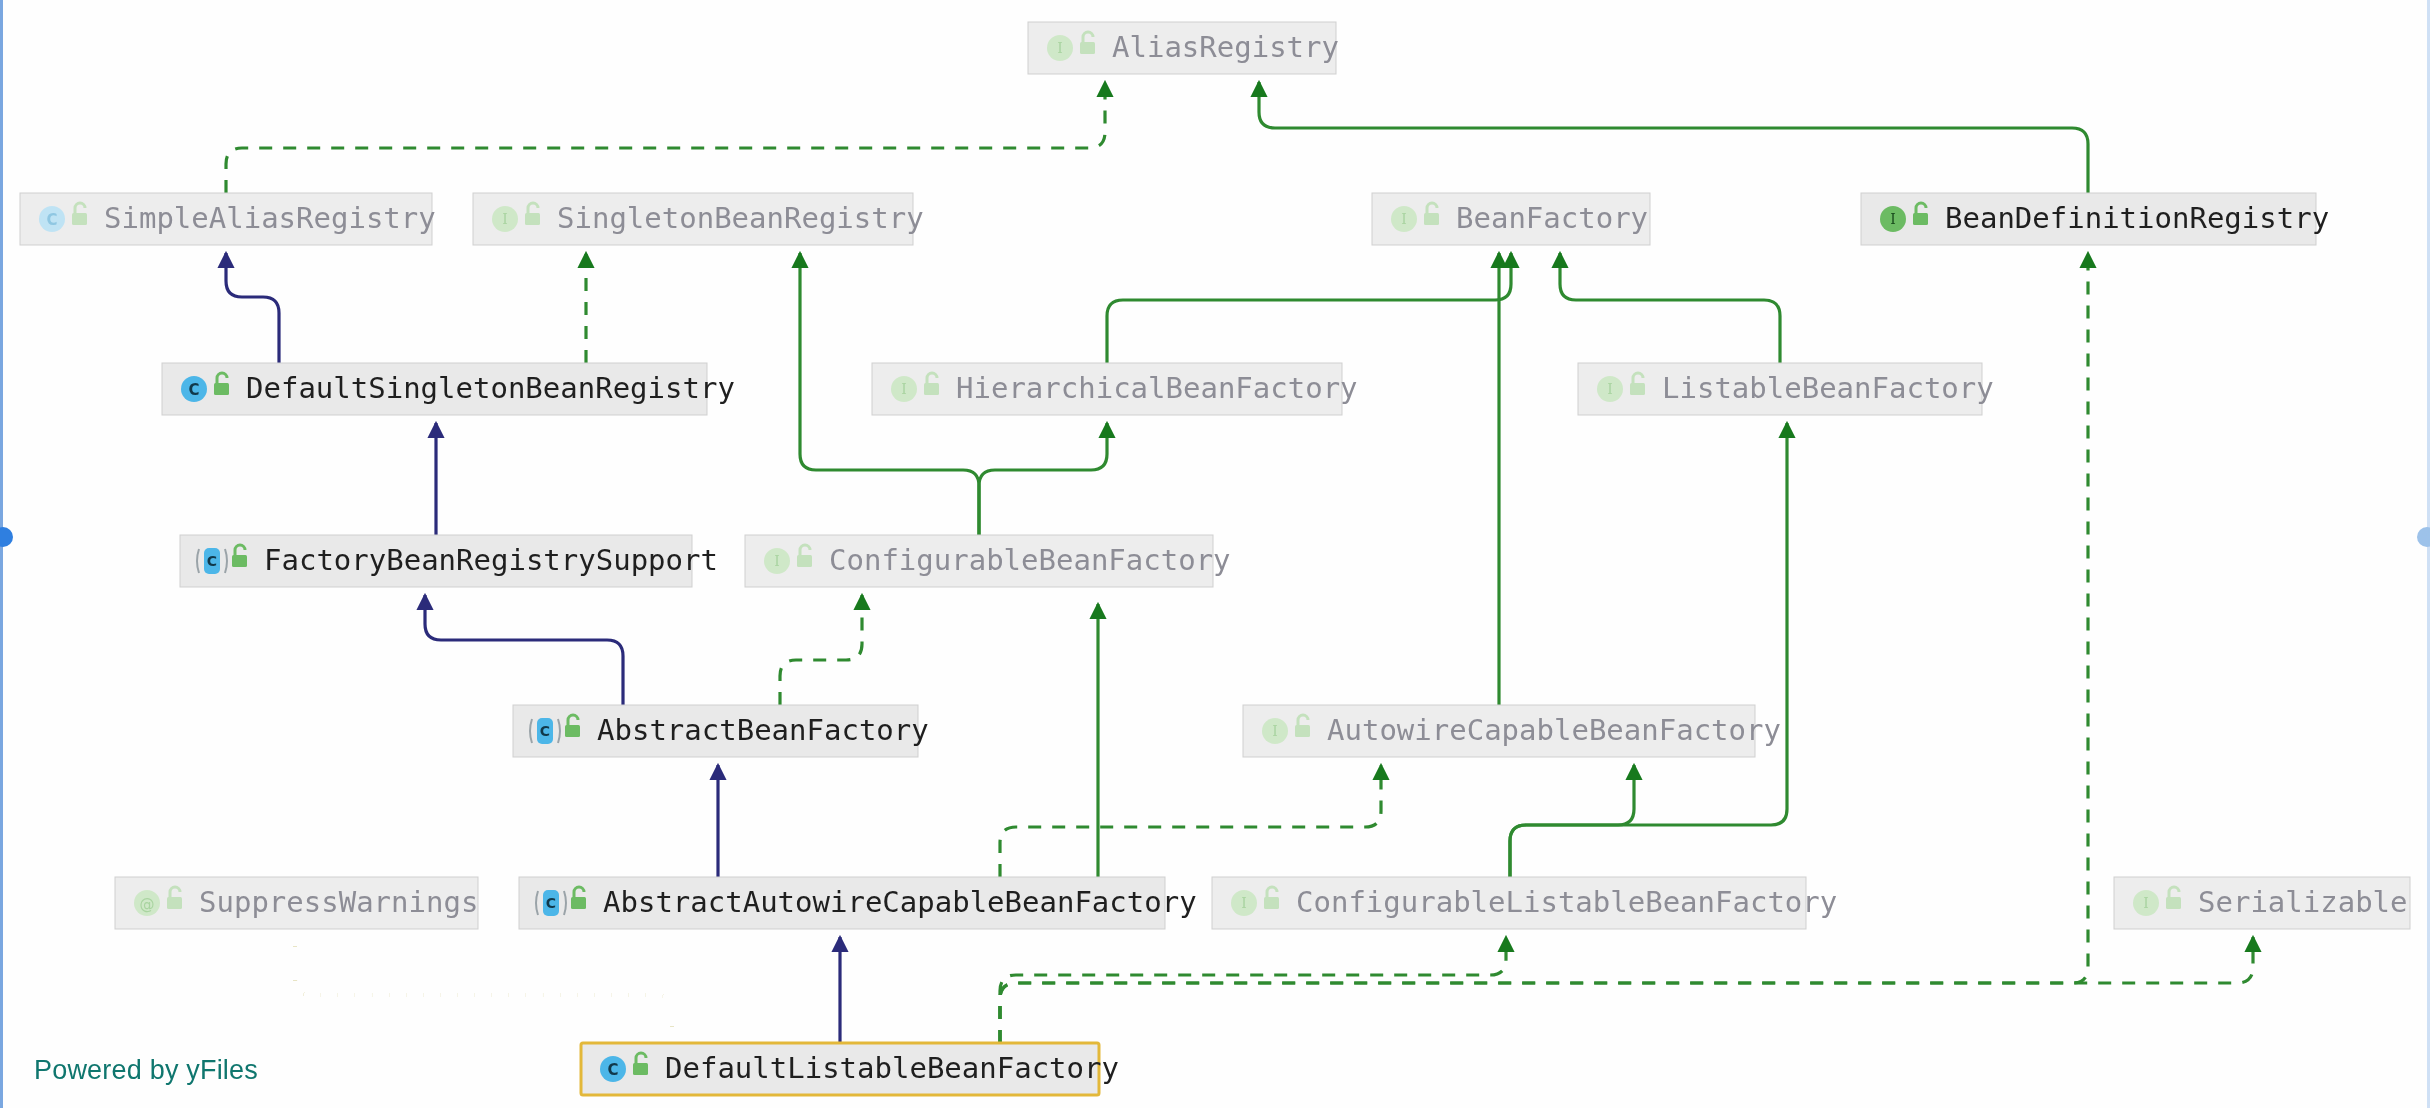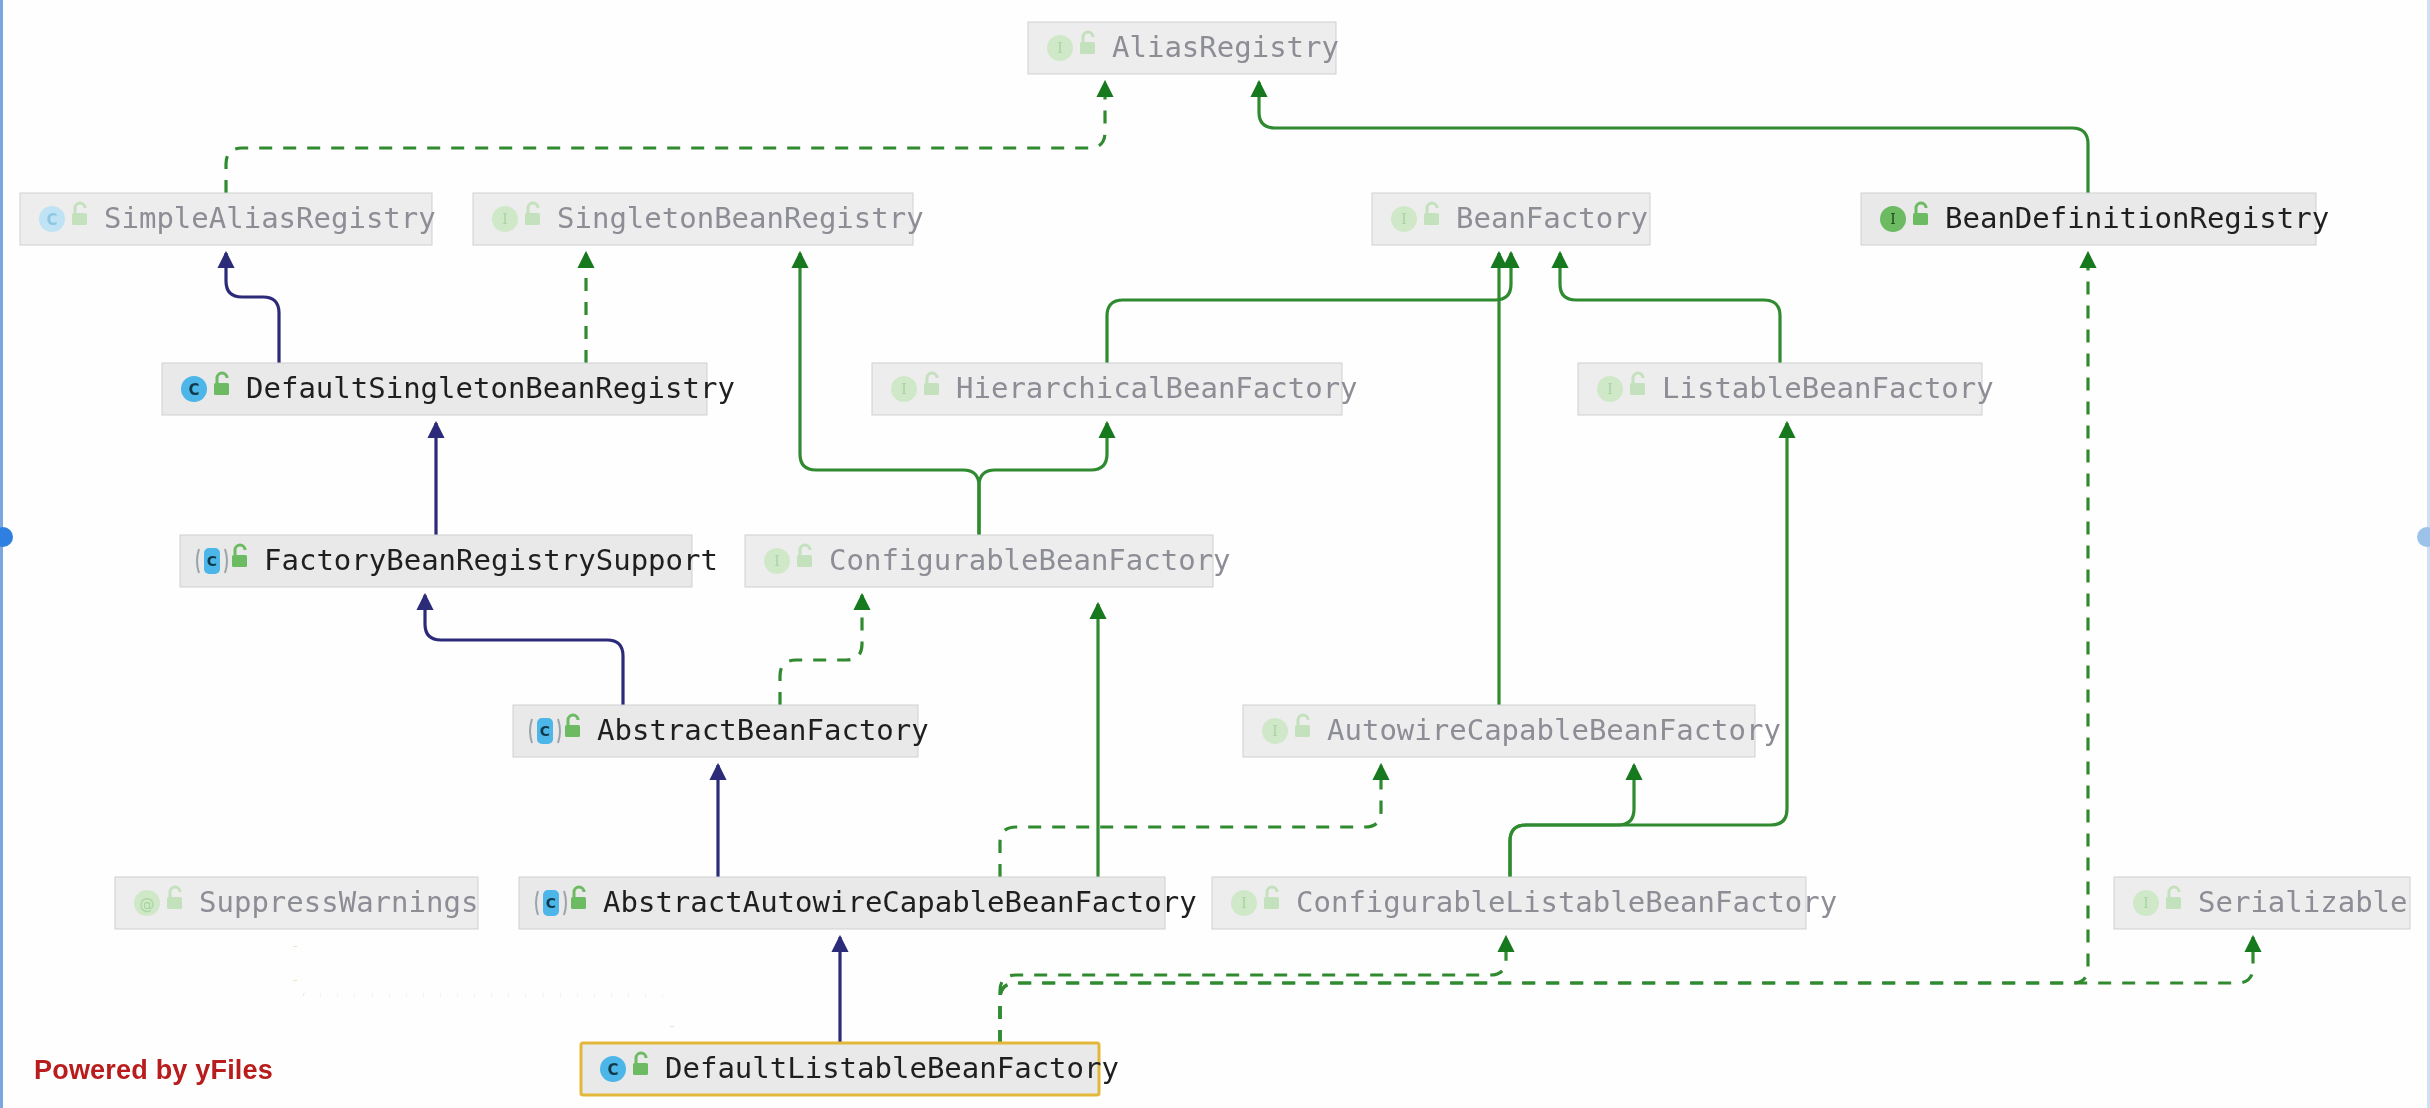--- a/index.html
+++ b/index.html
@@ -25,24 +25,23 @@
   .node-label {
     font-family: "DejaVu Sans Mono", monospace;
     dominant-baseline: middle;
   }
   .watermark {
     position: absolute;
     left: 34px;
     bottom: 22px;
     font-family: "Liberation Sans", sans-serif;
     font-size: 27px;
-    color: #b91c1c;
+    color: #0f766e;
     letter-spacing: 0.2px;
     user-select: none;
-    font-weight: bold;
   }
   .viewport-edge-left {
     position: absolute;
     left: 0; top: 0;
     width: 3px; height: 1108px;
     background: #7aa7e0;
   }
   .viewport-edge-right {
     position: absolute;
     right: 0; top: 0;

